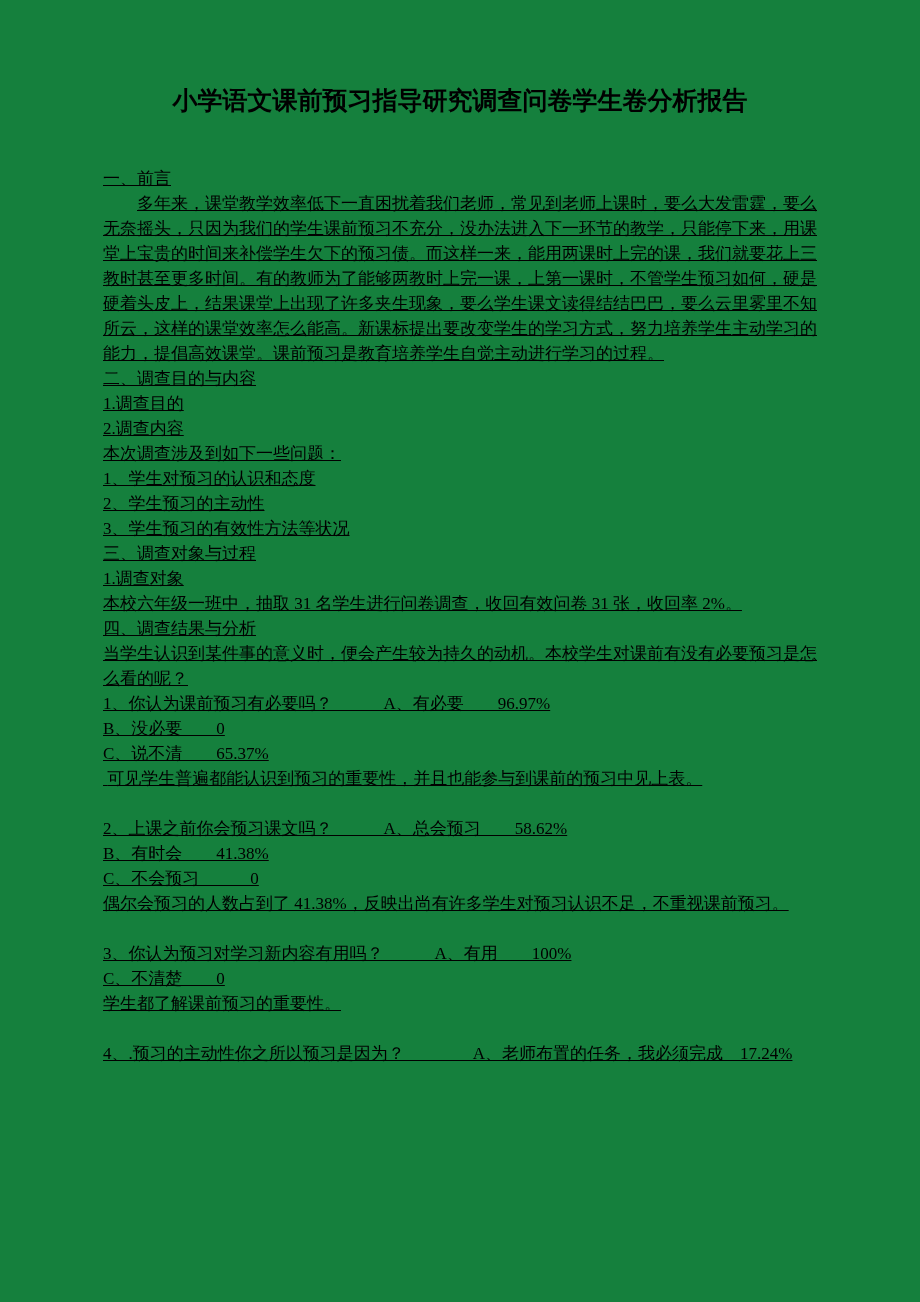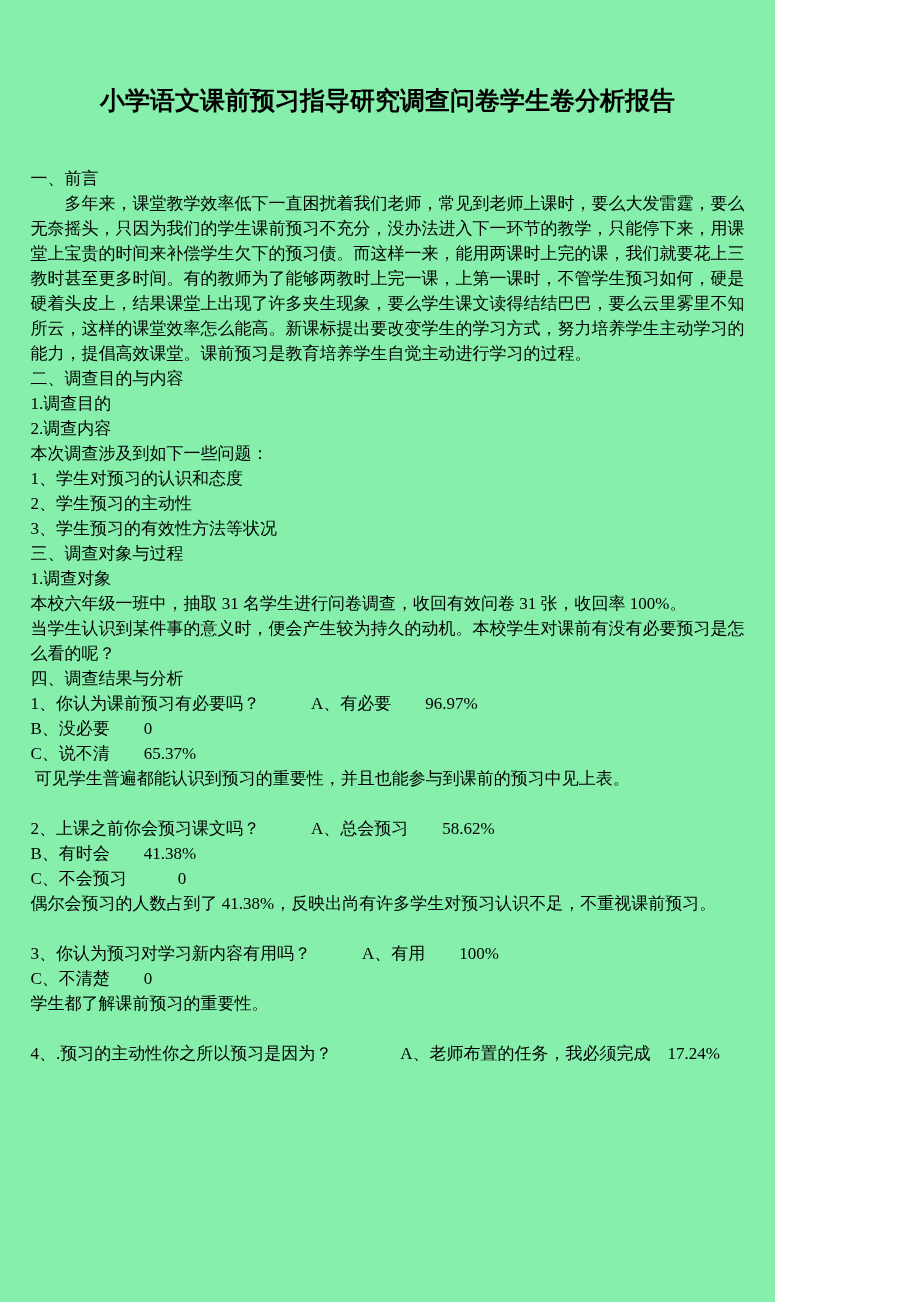--- a/index.html
+++ b/index.html
@@ -6,38 +6,39 @@
   html, body { margin: 0; padding: 0; }
   body {
     width: 920px;
     height: 1302px;
     background: #ffffff;
     font-family: "Liberation Serif", "DejaVu Serif", serif;
     color: #000000;
   }
   .page {
     position: relative;
-    width: 775px;
+    width: 920px;
     height: 1302px;
-    background: #86efac;
+    background: #15803d;
     overflow: hidden;
   }
   .doc-title {
     padding-top: 86px;
     text-align: center;
     font-size: 25px;
     font-weight: bold;
     line-height: 30px;
   }
   .doc-body {
     margin: 50px auto 0 auto;
     width: 714px;
     font-size: 17px;
     line-height: 25px;
     text-align: justify;
+    text-decoration: underline;
   }
   .block {
     white-space: pre-wrap;
     min-height: 25px;
   }
   .block.indent { text-indent: 2em; }
   .block.spacer { height: 25px; }
   .underline { text-decoration: underline; }
 </style>
 </head>
@@ -50,23 +51,23 @@
       <div class="block indent">多年来，课堂教学效率低下一直困扰着我们老师，常见到老师上课时，要么大发雷霆，要么无奈摇头，只因为我们的学生课前预习不充分，没办法进入下一环节的教学，只能停下来，用课堂上宝贵的时间来补偿学生欠下的预习债。而这样一来，能用两课时上完的课，我们就要花上三教时甚至更多时间。有的教师为了能够两教时上完一课，上第一课时，不管学生预习如何，硬是硬着头皮上，结果课堂上出现了许多夹生现象，要么学生课文读得结结巴巴，要么云里雾里不知所云，这样的课堂效率怎么能高。新课标提出要改变学生的学习方式，努力培养学生主动学习的能力，提倡高效课堂。课前预习是教育培养学生自觉主动进行学习的过程。</div>
       <div class="block plain">二、调查目的与内容</div>
       <div class="block plain">1.调查目的</div>
       <div class="block plain">2.调查内容</div>
       <div class="block plain">本次调查涉及到如下一些问题：</div>
       <div class="block plain">1、学生对预习的认识和态度</div>
       <div class="block plain">2、学生预习的主动性</div>
       <div class="block plain">3、学生预习的有效性方法等状况</div>
       <div class="block plain">三、调查对象与过程</div>
       <div class="block plain">1.调查对象</div>
-      <div class="block plain">本校六年级一班中，抽取 31 名学生进行问卷调查，收回有效问卷 31 张，收回率 100%。</div>
+      <div class="block plain">本校六年级一班中，抽取 31 名学生进行问卷调查，收回有效问卷 31 张，收回率 2%。</div>
+      <div class="block plain">四、调查结果与分析</div>
       <div class="block plain">当学生认识到某件事的意义时，便会产生较为持久的动机。本校学生对课前有没有必要预习是怎么看的呢？</div>
-      <div class="block plain">四、调查结果与分析</div>
       <div class="block plain">1、你认为课前预习有必要吗？　　　A、有必要　　96.97%</div>
       <div class="block plain">B、没必要　　0</div>
       <div class="block plain">C、说不清　　65.37%</div>
       <div class="block plain"> 可见学生普遍都能认识到预习的重要性，并且也能参与到课前的预习中见上表。</div>
       <div class="block spacer"></div>
       <div class="block plain">2、上课之前你会预习课文吗？　　　A、总会预习　　58.62%</div>
       <div class="block plain">B、有时会　　41.38%</div>
       <div class="block plain">C、不会预习　　　0</div>
       <div class="block plain">偶尔会预习的人数占到了 41.38%，反映出尚有许多学生对预习认识不足，不重视课前预习。</div>
       <div class="block spacer"></div>

